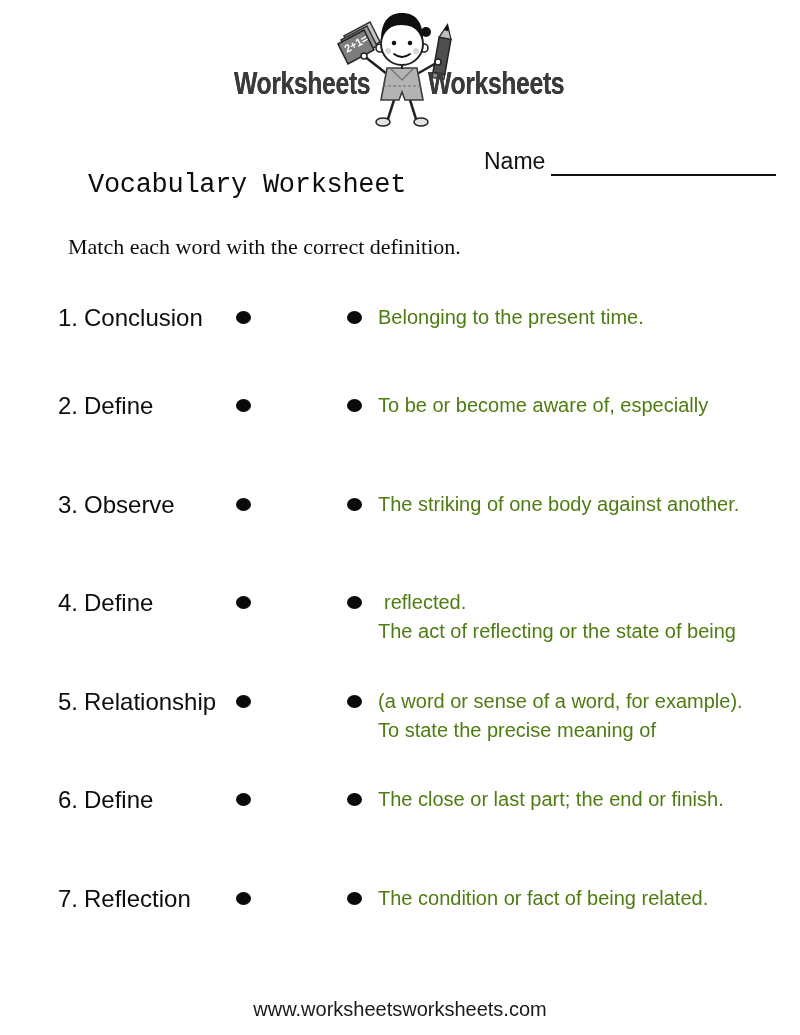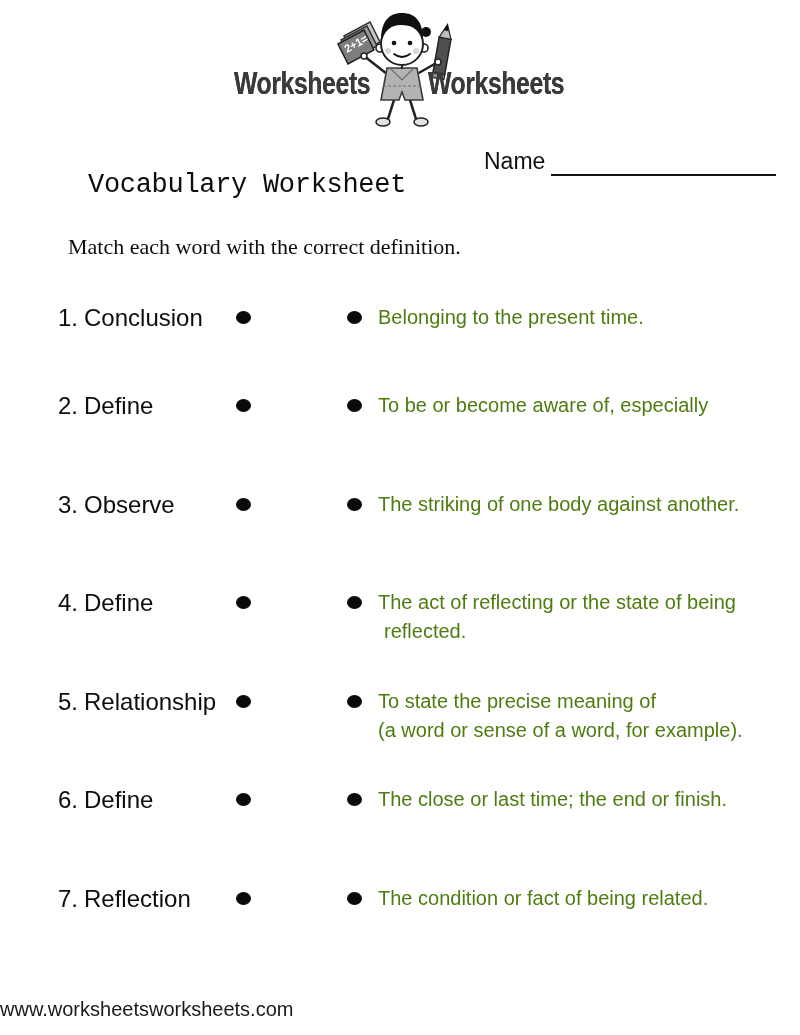--- a/index.html
+++ b/index.html
@@ -46,21 +46,21 @@
     background:#0a0a0a; border-radius:50%;
   }
   .dot.word-dot { left:236px; }
   .dot.def-dot  { left:347px; }
   .def {
     position:absolute; left:378px; top:0; width:400px;
     font-size:20px; line-height:29px; color:#4d7c0f;
   }
   
   .footer {
-    position:absolute; left:0; top:998px; width:800px; text-align:left;
+    position:absolute; left:0; top:998px; width:800px; text-align:center;
     font-size:20px; color:#1a1a1a;
   }
 </style>
 </head>
 <body>
 
 <div class="page">
 
   <div>
     <span class="logo-text left">Worksheets</span>
@@ -141,41 +141,41 @@
     <div class="def">
       <div>The striking of one body against another.</div>
     </div>
   </div>
 
   <div class="row" style="top:588px">
     <div class="word"><span>4.</span><span class="w">Define</span></div>
     <span class="dot word-dot"></span>
     <span class="dot def-dot"></span>
     <div class="def">
+      <div style="padding-left:6px">reflected.</div>
       <div>The act of reflecting or the state of being</div>
-      <div style="padding-left:6px">reflected.</div>
     </div>
   </div>
 
   <div class="row" style="top:687px">
     <div class="word"><span>5.</span><span class="w">Relationship</span></div>
     <span class="dot word-dot"></span>
     <span class="dot def-dot"></span>
     <div class="def">
+      <div>(a word or sense of a word, for example).</div>
       <div>To state the precise meaning of</div>
-      <div>(a word or sense of a word, for example).</div>
     </div>
   </div>
 
   <div class="row" style="top:785px">
     <div class="word"><span>6.</span><span class="w">Define</span></div>
     <span class="dot word-dot"></span>
     <span class="dot def-dot"></span>
     <div class="def">
-      <div>The close or last time; the end or finish.</div>
+      <div>The close or last part; the end or finish.</div>
     </div>
   </div>
 
   <div class="row" style="top:884px">
     <div class="word"><span>7.</span><span class="w">Reflection</span></div>
     <span class="dot word-dot"></span>
     <span class="dot def-dot"></span>
     <div class="def">
       <div>The condition or fact of being related.</div>
     </div>

